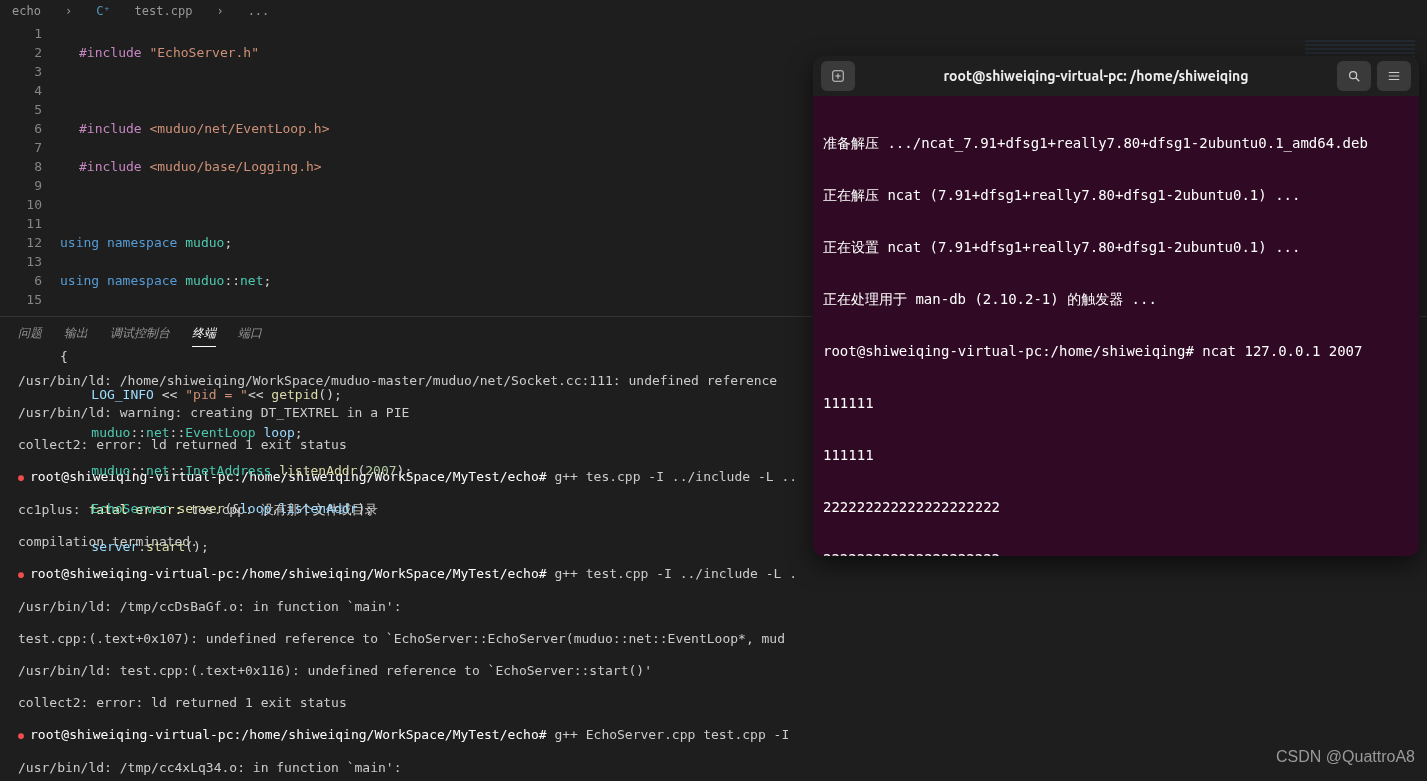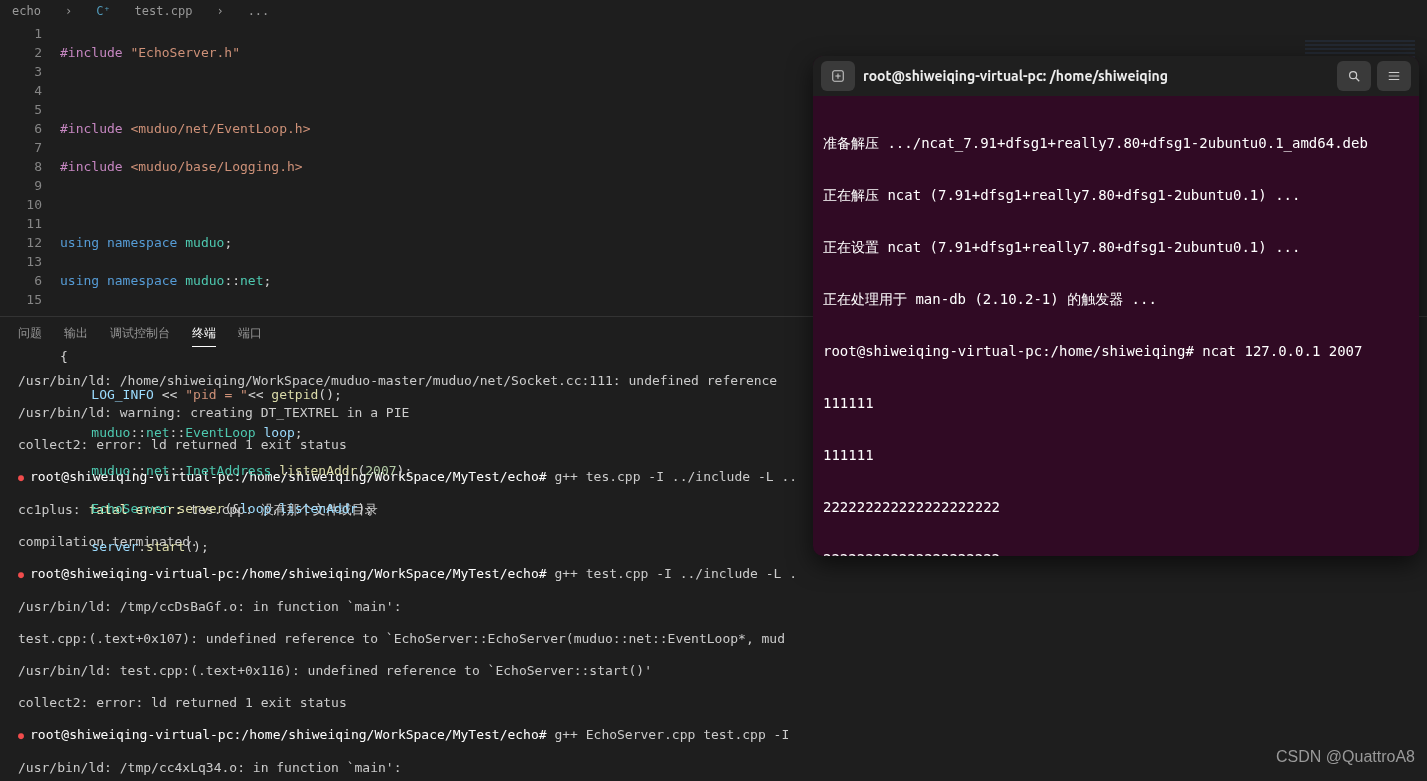--- a/index.html
+++ b/index.html
@@ -37,37 +37,38 @@
     font-size: 13px;
     padding-top: 2px;
   }
   .code {
     flex: 1;
     line-height: 19px;
     font-size: 13px;
     padding-top: 2px;
     white-space: pre;
   }
-  .k-pp  { color: #c586c0; }
+  .k-pp  { color: #c586c0; margin-left: 19px; }
   .k-kw  { color: #569cd6; }
   .k-ns  { color: #4ec9b0; }
   .k-fn  { color: #dcdcaa; }
   .k-str { color: #ce9178; }
   .k-num { color: #b5cea8; }
   .k-ty  { color: #4ec9b0; }
   .k-id  { color: #9cdcfe; }
   .k-pn  { color: #d4d4d4; }
 
   .panel-tabs {
     display: flex;
     gap: 22px;
     padding: 8px 18px 6px;
     border-top: 1px solid #333;
     font-size: 12px;
     color: #969696;
+    font-style: italic;
   }
   .panel-tab { cursor: pointer; }
   .panel-tab.active { color: #fff; border-bottom: 1px solid #fff; padding-bottom: 4px; }
 
   .terminal-bottom {
     padding: 4px 18px;
     font-size: 13px;
     line-height: 16px;
     color: #ccc;
     white-space: pre;
@@ -104,21 +105,21 @@
     justify-content: space-between;
   }
   .st-tbtn {
     width: 34px; height: 30px;
     border-radius: 6px;
     background: #3a3a3a;
     display: flex; align-items: center; justify-content: center;
     color: #ddd;
     font-size: 14px;
   }
-  .st-title { flex:1; font-size:14px; }
+  .st-title { flex:1; text-align:center; font-size:14px; }
   .st-body {
     padding: 8px 10px;
     font-size: 14px;
     line-height: 26px;
     white-space: pre-wrap;
   }
 
   .minimap {
     position:absolute;
     top:18px; right:12px;

